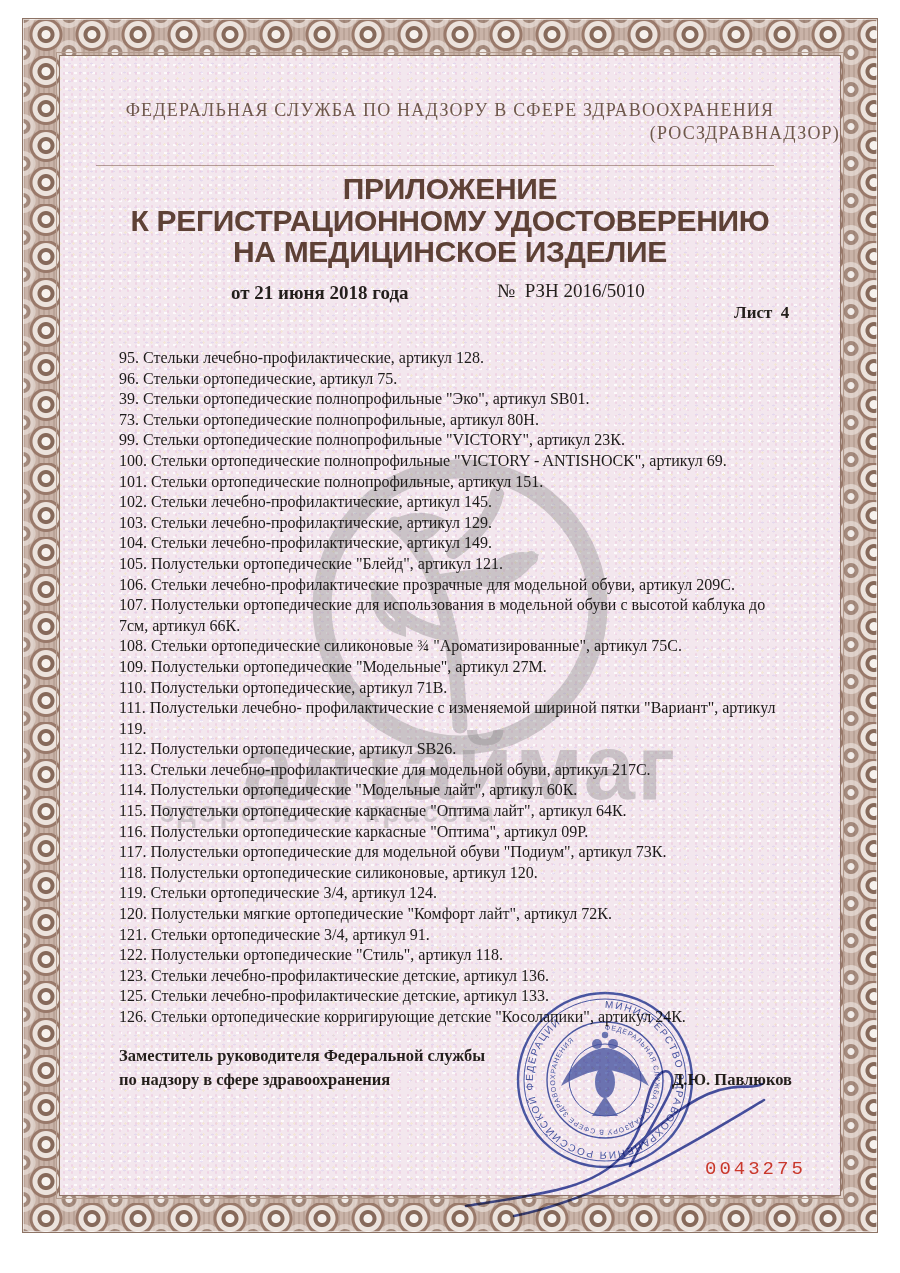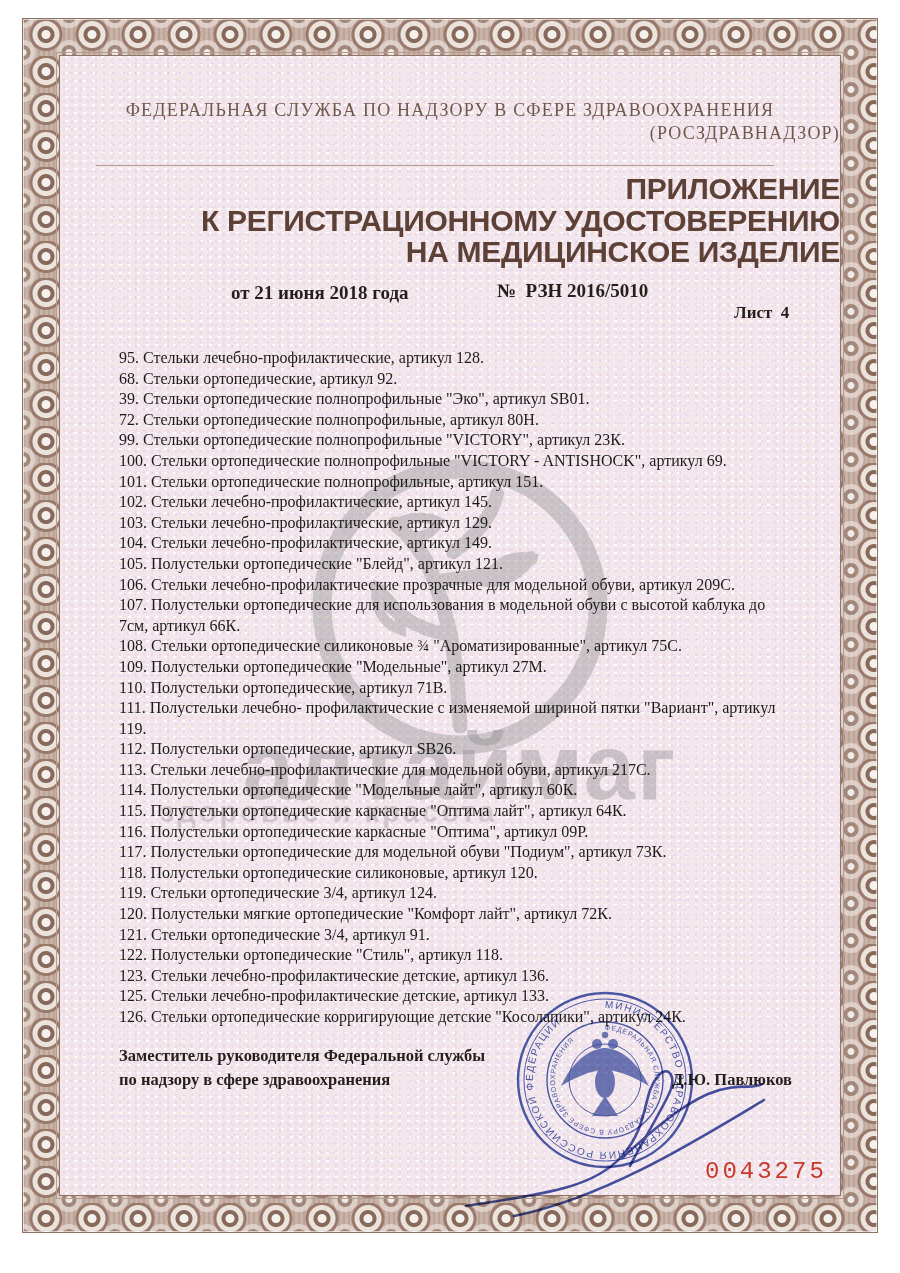--- a/index.html
+++ b/index.html
@@ -37,41 +37,41 @@
     border:1px solid #907568;
     outline:1px solid #b49c8e;outline-offset:2px;
   }
 
   .hdr{position:absolute;width:100%;text-align:center;color:var(--header-brown,#6f584c);
        font-size:18px;letter-spacing:1.2px;white-space:nowrap;}
   .hdr1{top:44px;}
   .hdr2{top:67px;text-align:right;}
   .divider{position:absolute;top:109px;left:36px;right:66px;border-top:1px solid rgba(125,95,80,.55);}
 
-  .title{position:absolute;width:100%;text-align:right;
+  .title{position:absolute;width:100%;text-align:center;
          font-family:"Liberation Sans",sans-serif;font-weight:700;
          color:var(--title-brown,#5e4136);font-size:30px;letter-spacing:-0.3px;white-space:nowrap;}
   .t1{top:116px;}
   .t2{top:148px;}
   .t3{top:179px;}
 
   .meta-date{position:absolute;top:226px;left:171px;font-size:19px;font-weight:700;color:#241f1c;white-space:nowrap;}
-  .meta-num{position:absolute;top:224px;left:437px;font-size:19px;font-weight:700;color:#241f1c;white-space:nowrap;}
+  .meta-num{position:absolute;top:224px;left:437px;font-size:19px;font-weight:400;color:#241f1c;white-space:nowrap;}
   .sheet{position:absolute;top:247px;left:674px;font-size:17px;font-weight:700;color:#241f1c;white-space:nowrap;}
 
   .items{position:absolute;top:292px;left:59px;width:668px;
          font-size:16px;line-height:20.6px;color:var(--body-text,#1d1b1a);}
   .item{margin:0;}
 
   .sig-wrap{position:relative;margin-top:16px;width:735px;}
   .sig-l1,.sig-l2{font-weight:700;font-size:16.5px;line-height:24px;color:#241f1c;}
   .sig-name{position:absolute;left:553px;top:26px;font-weight:700;font-size:16.5px;color:#241f1c;white-space:nowrap;}
 
   .serial{position:absolute;top:1102px;left:645px;
-          font-family:"Liberation Mono",monospace;font-size:24px;letter-spacing:3px;
+          font-family:"Liberation Mono",monospace;font-size:19px;letter-spacing:3px;
           color:var(--serial-red,#c9382b);}
 
   
   .wm-logo{position:absolute;left:247px;top:398px;width:306px;height:306px;opacity:.38;}
   .wm-big{position:absolute;top:659px;left:100px;width:600px;text-align:center;
           font-family:"Liberation Sans",sans-serif;font-weight:700;font-size:92px;
           color:var(--watermark-gray,#8d8a8c);opacity:.40;letter-spacing:2px;white-space:nowrap;}
   .wm-small{position:absolute;top:740px;left:100px;width:600px;text-align:left;
           font-family:"Liberation Sans",sans-serif;font-weight:700;font-size:29px;
           color:var(--watermark-gray,#8d8a8c);opacity:.34;letter-spacing:3px;white-space:nowrap;}
@@ -112,23 +112,23 @@
     <div class="title t2">К РЕГИСТРАЦИОННОМУ УДОСТОВЕРЕНИЮ</div>
     <div class="title t3">НА МЕДИЦИНСКОЕ ИЗДЕЛИЕ</div>
 
     <div class="meta-date">от 21 июня 2018 года</div>
     <div class="meta-num">№&nbsp; РЗН 2016/5010</div>
     <div class="sheet">Лист&nbsp; 4</div>
 
     <div class="items">
 
       <p class="item">95. Стельки лечебно-профилактические, артикул 128.</p>
-        <p class="item">68. Стельки ортопедические, артикул 92.</p>
+        <p class="item">96. Стельки ортопедические, артикул 75.</p>
         <p class="item">39. Стельки ортопедические полнопрофильные "Эко", артикул SB01.</p>
-        <p class="item">72. Стельки ортопедические полнопрофильные, артикул 80Н.</p>
+        <p class="item">73. Стельки ортопедические полнопрофильные, артикул 80Н.</p>
         <p class="item">99. Стельки ортопедические полнопрофильные "VICTORY", артикул 23К.</p>
         <p class="item">100. Стельки ортопедические полнопрофильные "VICTORY - ANTISHOCK", артикул 69.</p>
         <p class="item">101. Стельки ортопедические полнопрофильные, артикул 151.</p>
         <p class="item">102. Стельки лечебно-профилактические, артикул 145.</p>
         <p class="item">103. Стельки лечебно-профилактические, артикул 129.</p>
         <p class="item">104. Стельки лечебно-профилактические, артикул 149.</p>
         <p class="item">105. Полустельки ортопедические "Блейд", артикул 121.</p>
         <p class="item">106. Стельки лечебно-профилактические прозрачные для модельной обуви, артикул 209С.</p>
         <p class="item">107. Полустельки ортопедические для использования в модельной обуви с высотой каблука до 7см, артикул 66К.</p>
         <p class="item">108. Стельки ортопедические силиконовые ¾ "Ароматизированные", артикул 75С.</p>

